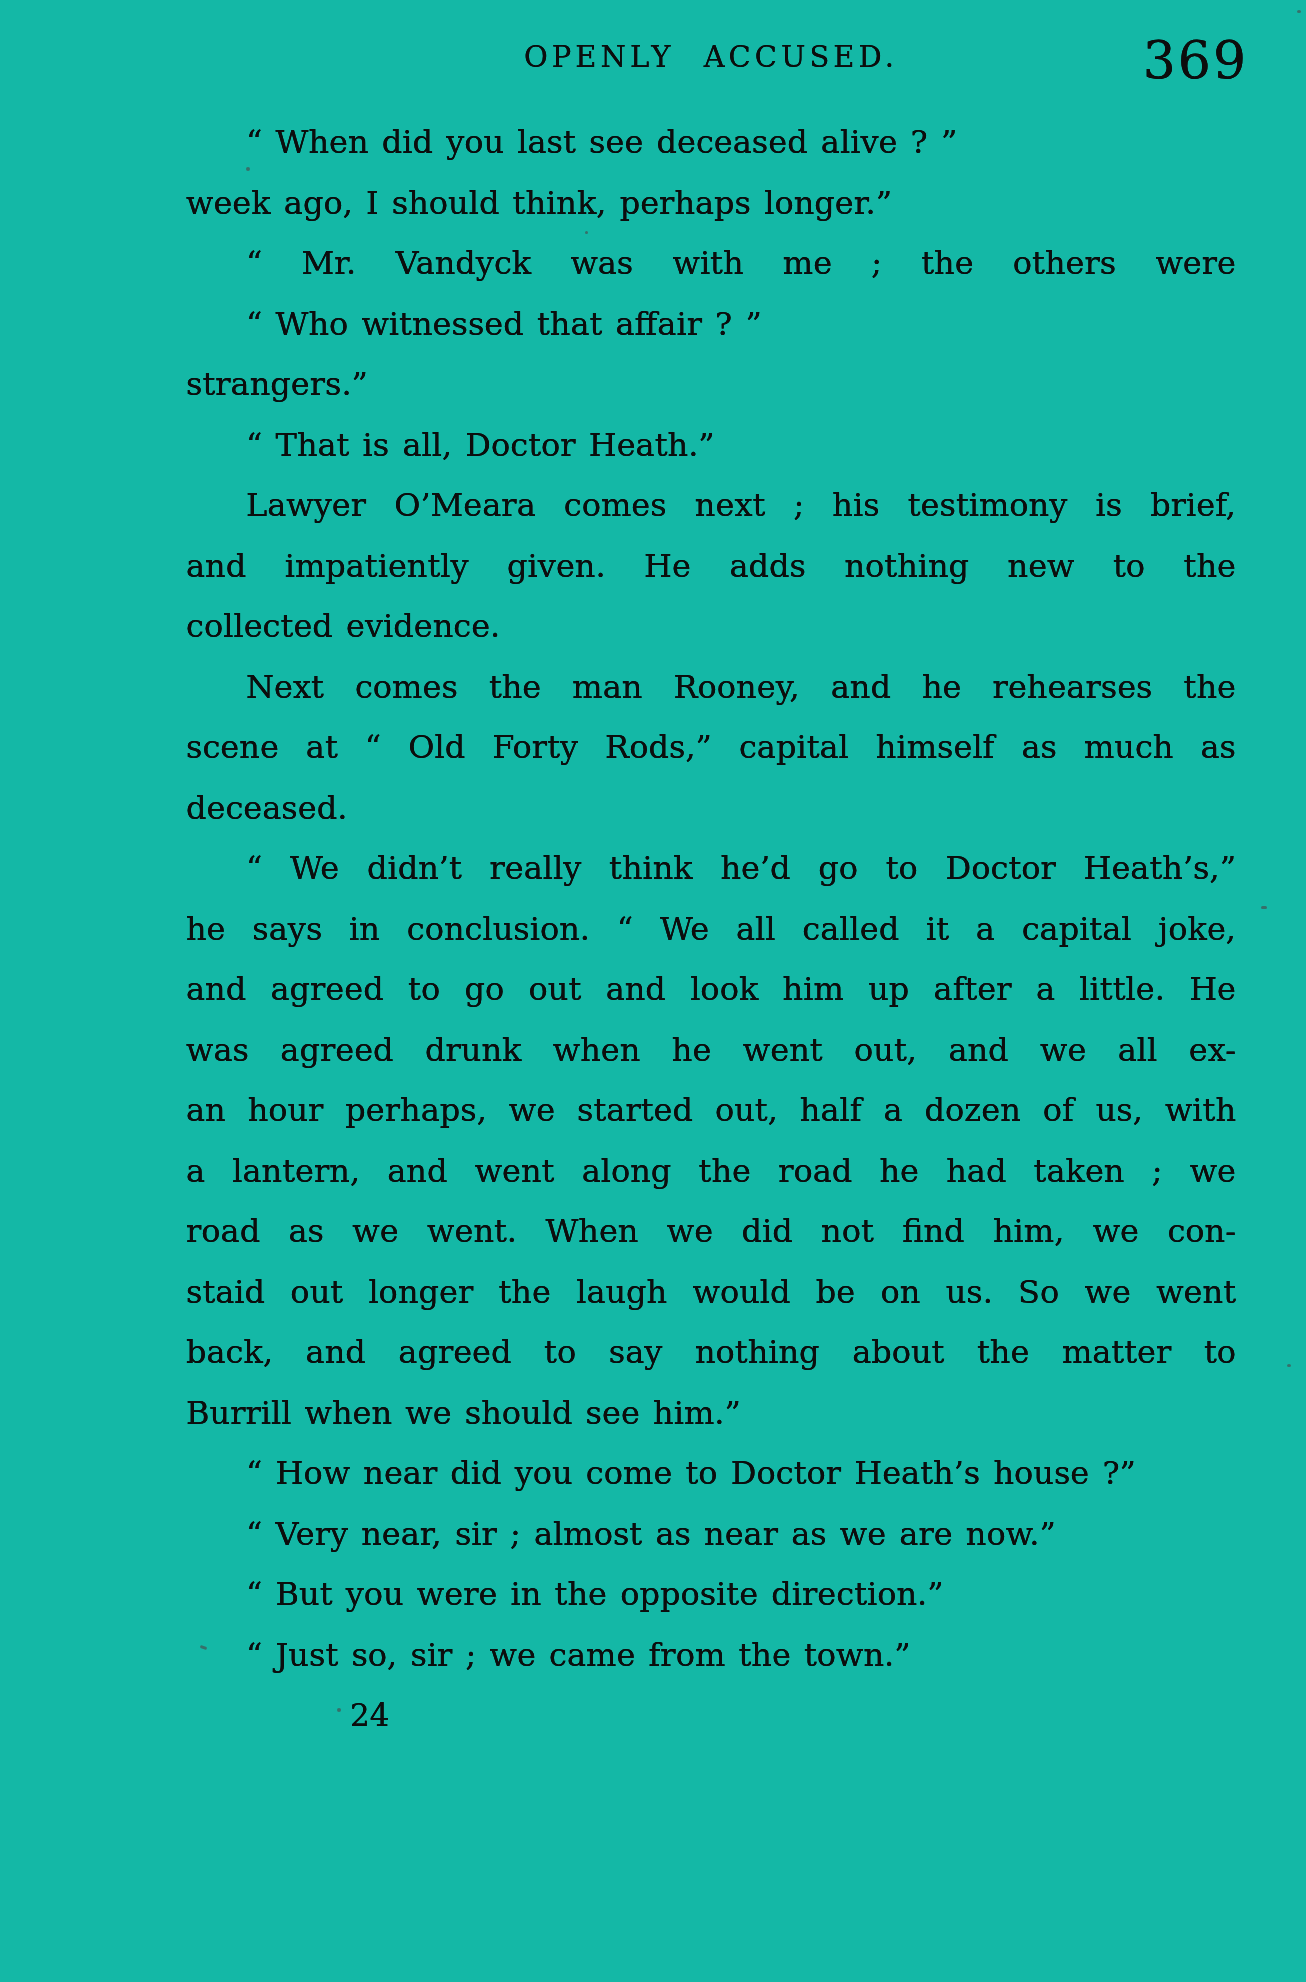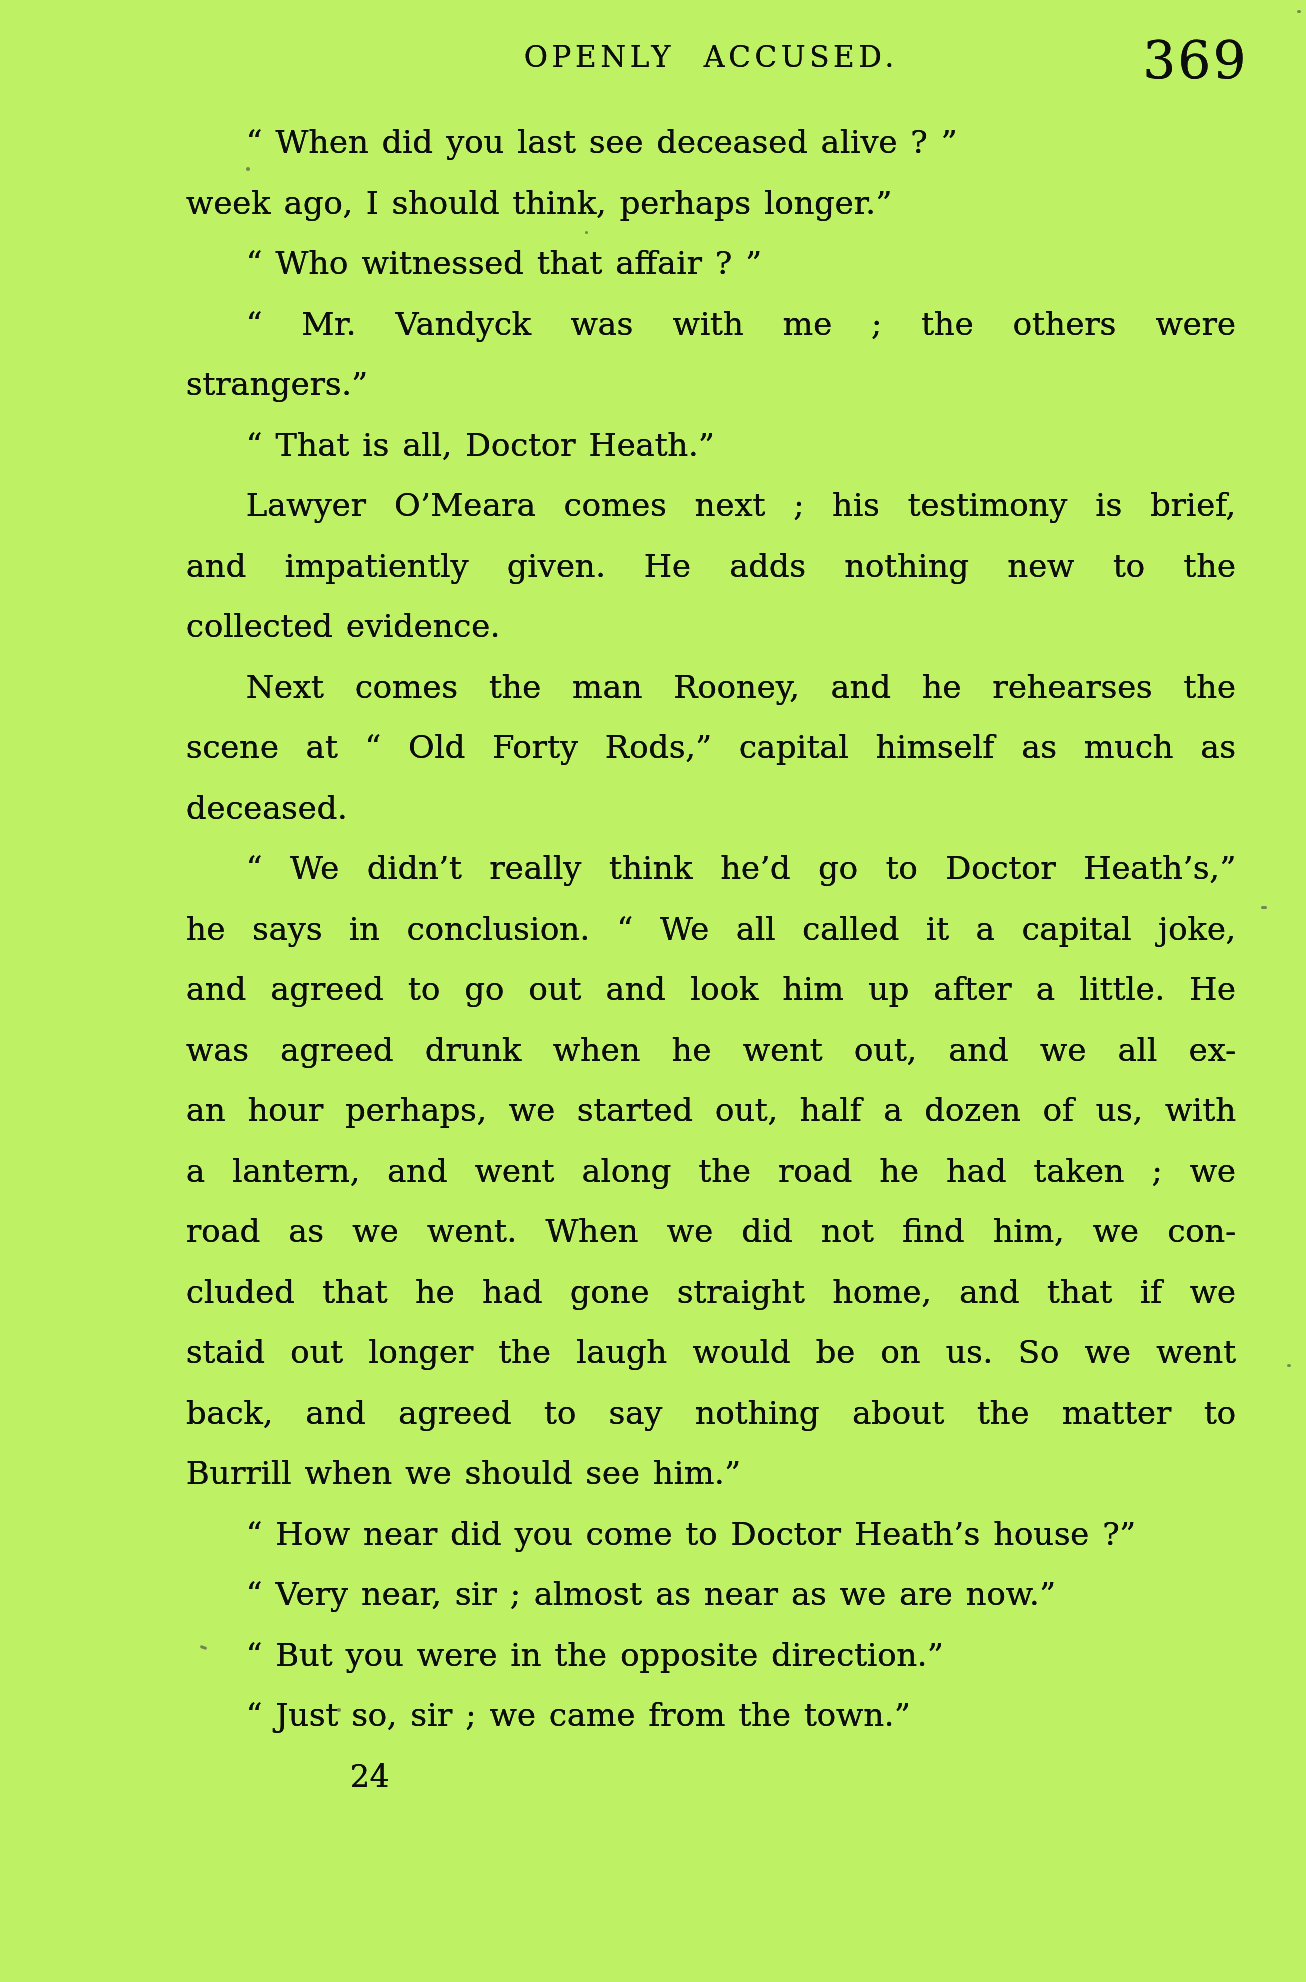--- a/index.html
+++ b/index.html
@@ -4,21 +4,21 @@
 <style>
   html, body {
     margin: 0;
     padding: 0;
     background: #ffffff;
   }
   .page {
     position: relative;
     width: 1306px;
     height: 1982px;
-    background: #bef264;
+    background: #14b8a6;
     overflow: hidden;
     font-family: "DejaVu Serif", "Liberation Serif", serif;
     color: #0d0d0d;
   }
   
   .running-title {
     position: absolute;
     top: 40px;
     left: 186px;
     width: 1050px;
@@ -87,43 +87,42 @@
 
   <div class="running-title">OPENLY ACCUSED.</div>
   <div class="page-number">369</div>
 
   <div class="body">
 
     <div class="ln ind last">“ When did you last see deceased alive ? ”</div>
 
     <div class="ln last">week ago, I should think, perhaps longer.”</div>
 
+    <div class="ln ind">“ Mr. Vandyck was with me ; the others were</div>
+
     <div class="ln ind last">“ Who witnessed that affair ? ”</div>
-
-    <div class="ln ind">“ Mr. Vandyck was with me ; the others were</div>
     <div class="ln last">strangers.”</div>
 
     <div class="ln ind last">“ That is all, Doctor Heath.”</div>
 
     <div class="ln ind">Lawyer O’Meara comes next ; his testimony is brief,</div>
     <div class="ln">and impatiently given.  He adds nothing new to the</div>
     <div class="ln last">collected evidence.</div>
 
     <div class="ln ind">Next comes the man Rooney, and he rehearses the</div>
     <div class="ln">scene at “ Old Forty Rods,” capital himself as much as</div>
     <div class="ln last">deceased.</div>
 
     <div class="ln ind">“ We didn’t really think he’d go to Doctor Heath’s,”</div>
     <div class="ln">he says in conclusion.  “ We all called it a capital joke,</div>
     <div class="ln">and agreed to go out and look him up after a little.  He</div>
     <div class="ln">was agreed drunk when he went out, and we all ex-</div>
     <div class="ln">an hour perhaps, we started out, half a dozen of us, with</div>
     <div class="ln">a lantern, and went along the road he had taken ; we</div>
     <div class="ln">road as we went.  When we did not find him, we con-</div>
-    <div class="ln">cluded that he had gone straight home, and that if we</div>
     <div class="ln">staid out longer the laugh would be on us.  So we went</div>
     <div class="ln">back, and agreed to say nothing about the matter to</div>
     <div class="ln last">Burrill when we should see him.”</div>
 
     <div class="ln ind last">“ How near did you come to Doctor Heath’s house ?”</div>
 
     <div class="ln ind last">“ Very near, sir ; almost as near as we are now.”</div>
 
     <div class="ln ind last">“ But you were in the opposite direction.”</div>
 

